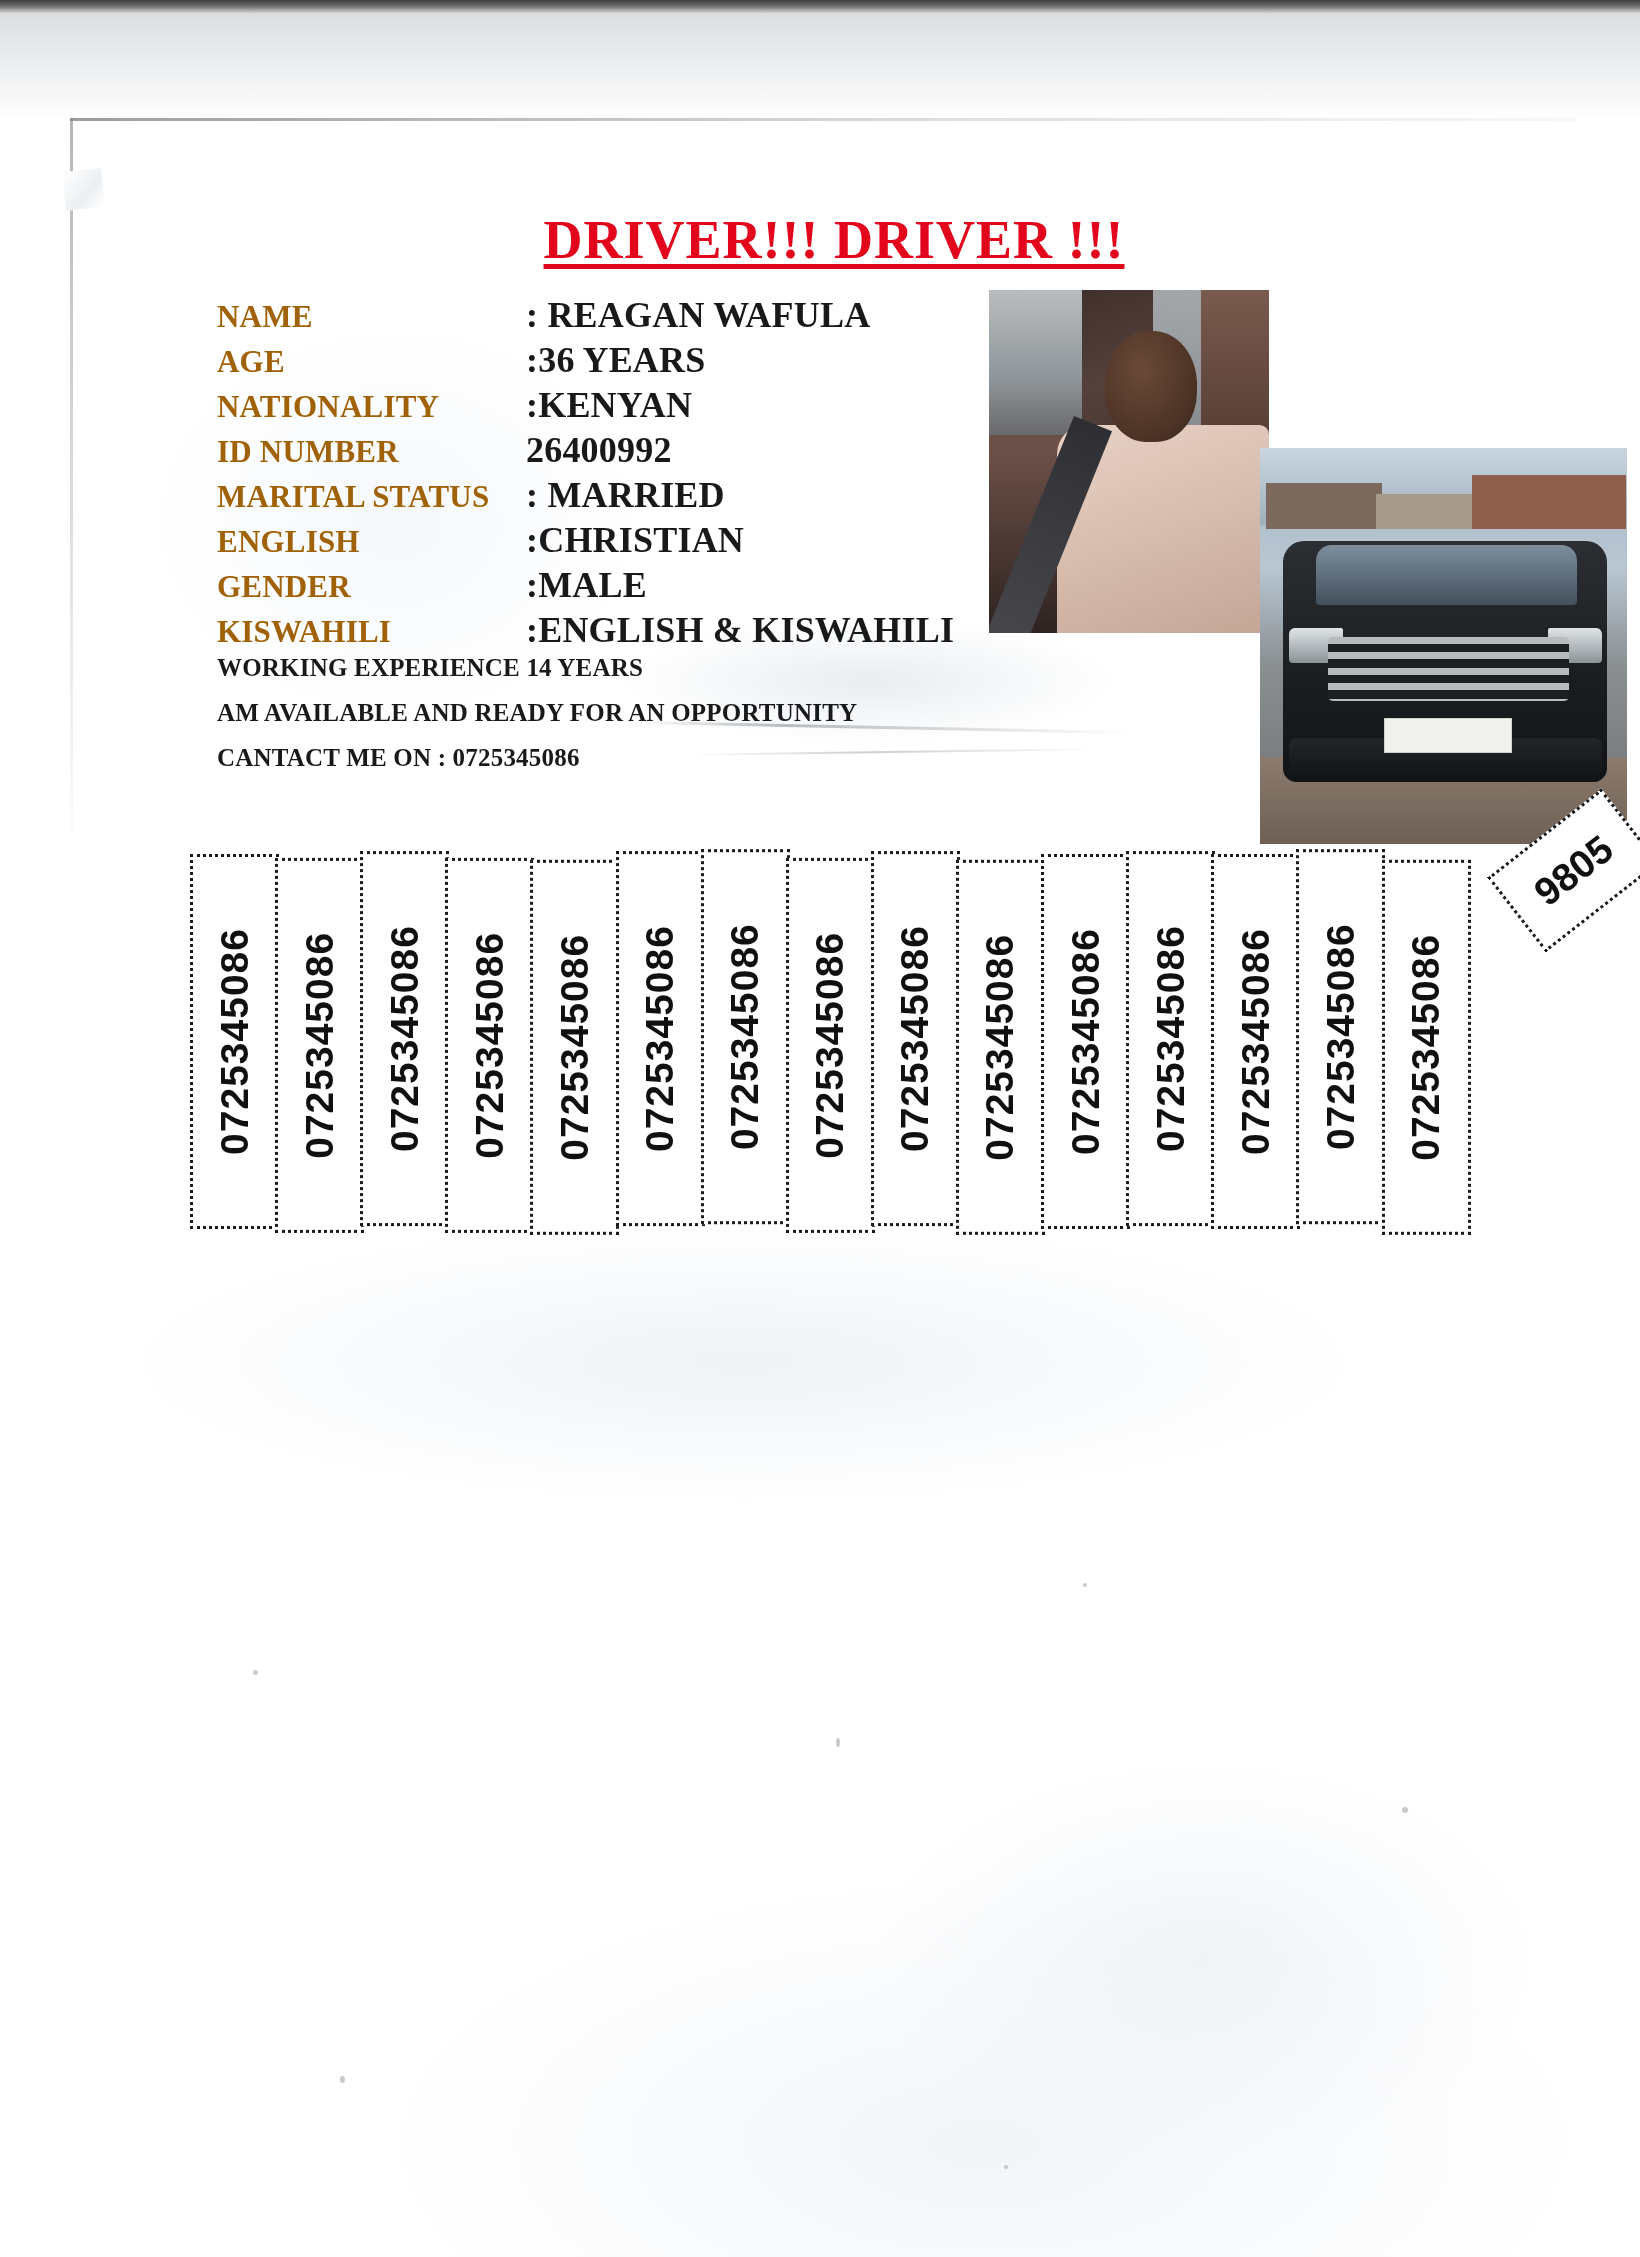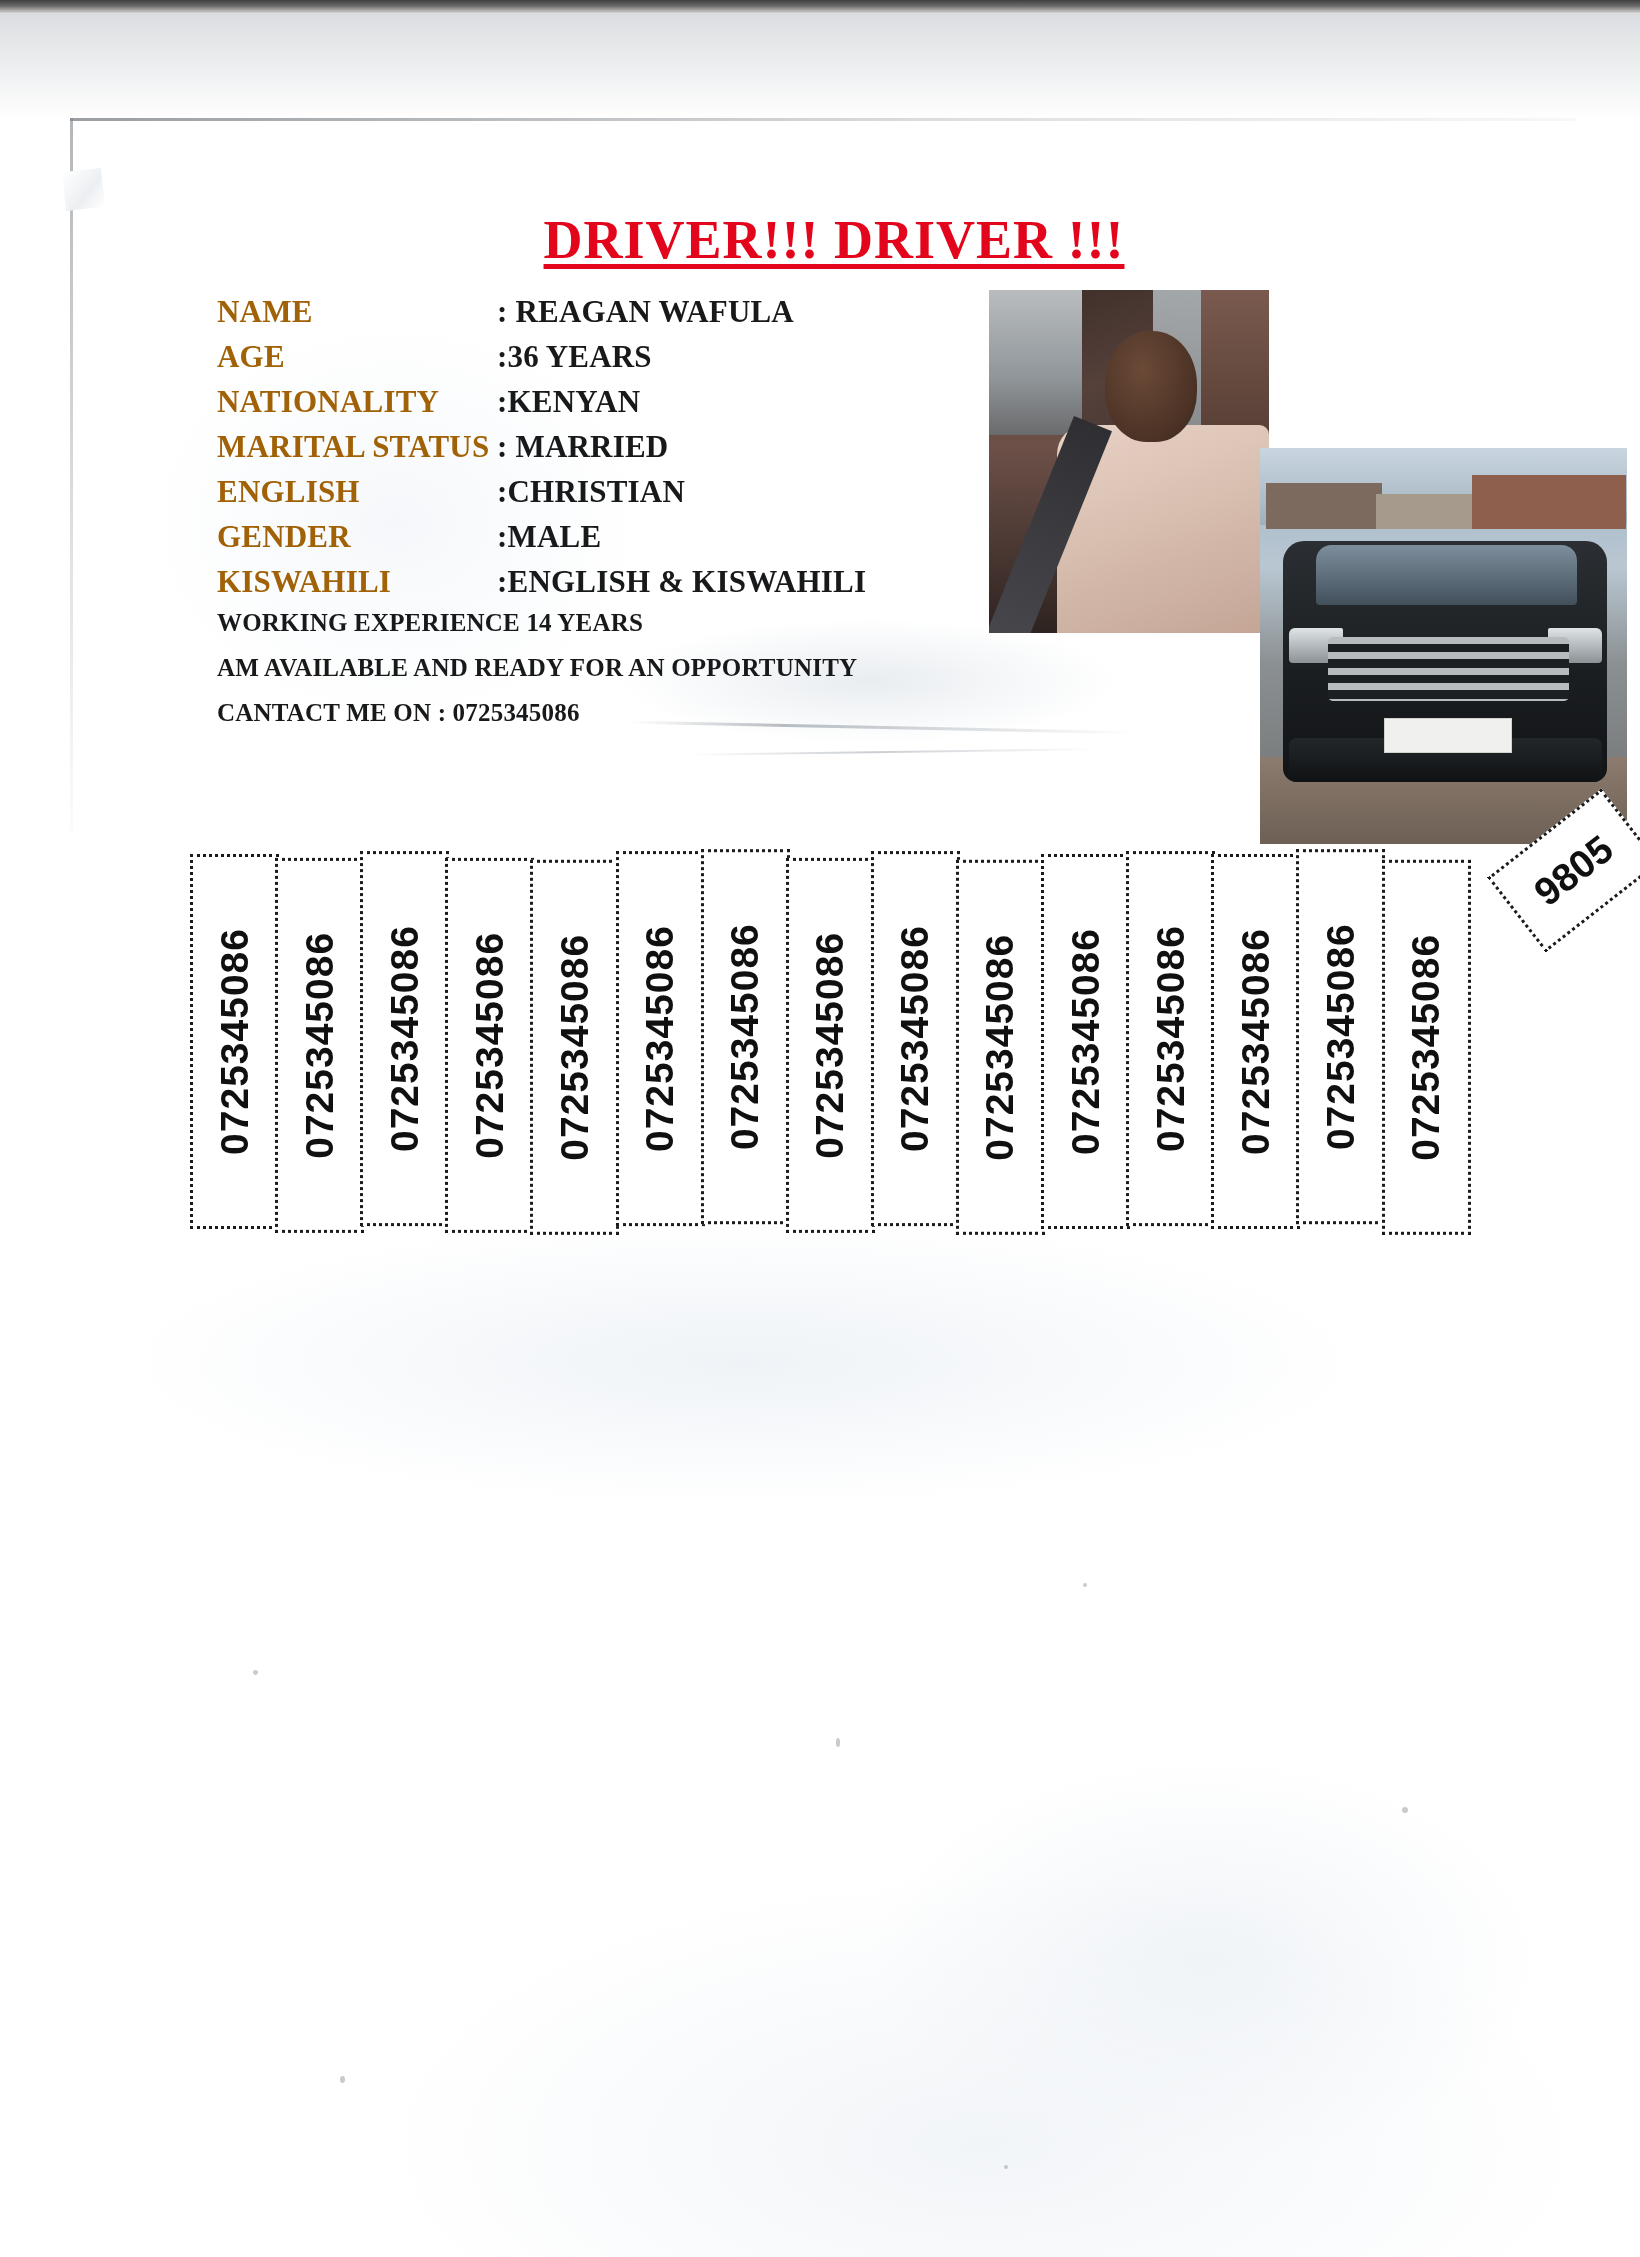--- a/index.html
+++ b/index.html
@@ -115,24 +115,25 @@
     font-family: "Liberation Serif", serif;
     font-weight: bold;
     font-size: 31px;
     letter-spacing: 0.2px;
     color: #a16207;
     white-space: nowrap;
   }
   .row .value {
     font-family: "Liberation Serif", serif;
     font-weight: bold;
-    font-size: 31px;
+    font-size: 36px;
     letter-spacing: 0.2px;
     color: #18191b;
     white-space: nowrap;
+    margin-left: 29px;
   }
   .line {
     font-family: "Liberation Serif", serif;
     font-weight: bold;
     font-size: 25px;
     letter-spacing: 0.2px;
     color: #18191b;
     height: 45px;
     white-space: nowrap;
   }
@@ -325,20 +326,24 @@
     </div>
     <div class="row">
       <div class="label">AGE</div>
       <div class="value">:36 YEARS</div>
     </div>
     <div class="row">
       <div class="label">NATIONALITY</div>
       <div class="value">:KENYAN</div>
     </div>
     <div class="row">
+      <div class="label">ID NUMBER</div>
+      <div class="value"> 26400992</div>
+    </div>
+    <div class="row">
       <div class="label">MARITAL STATUS</div>
       <div class="value">: MARRIED</div>
     </div>
     <div class="row">
       <div class="label">ENGLISH</div>
       <div class="value">:CHRISTIAN</div>
     </div>
     <div class="row">
       <div class="label">GENDER</div>
       <div class="value">:MALE</div>

